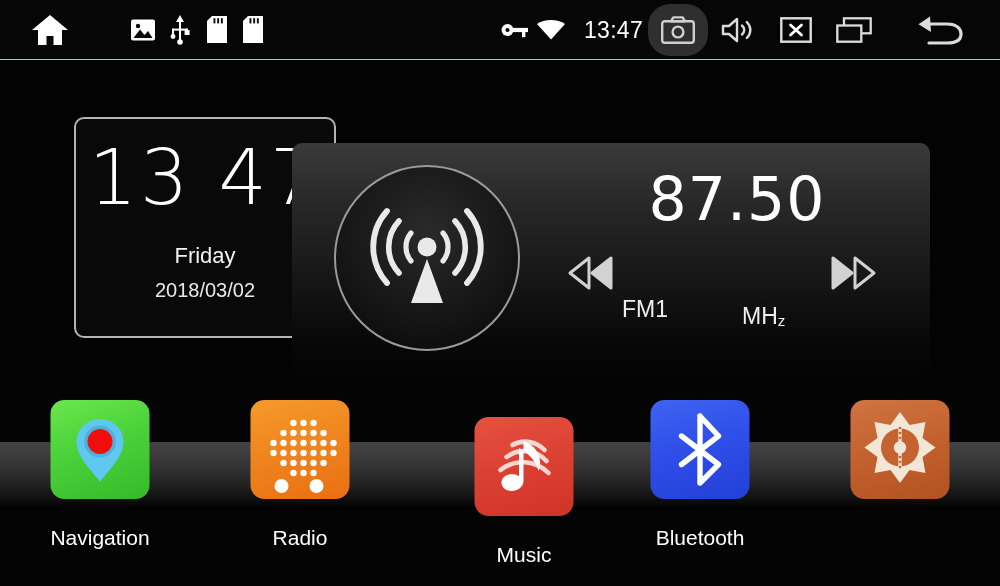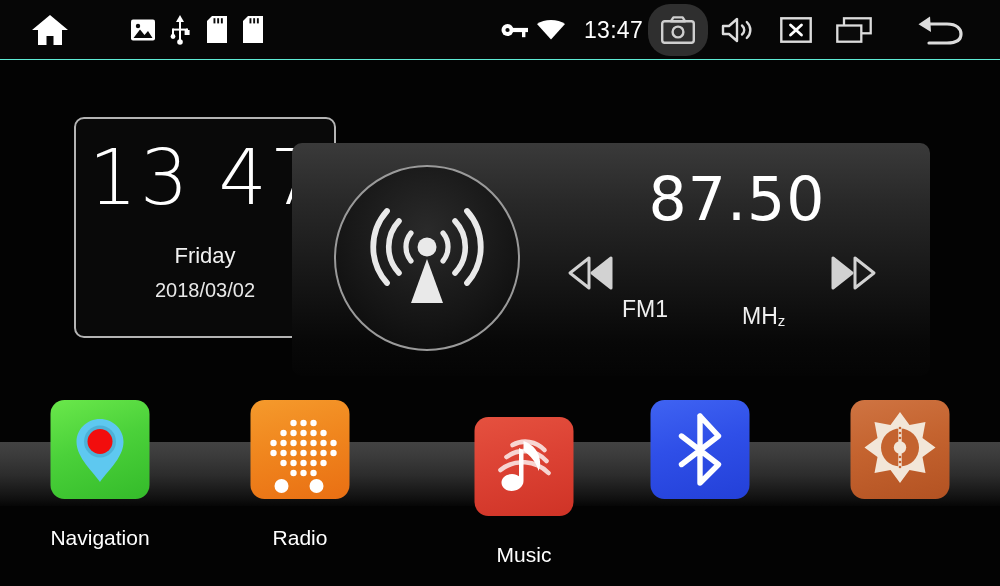--- a/index.html
+++ b/index.html
@@ -447,20 +447,21 @@
       </div>
       <div class="app-label">Music</div>
     </div>
 
     <div class="dock-item" style="left:600px;">
       <div class="app-icon ic-bt">
         <svg width="99" height="99" viewBox="0 0 99 99">
           <path d="M49.5 16 L49.5 83 L68 64.5 L31 36 M31 64.5 L68 36 L49.5 16" fill="none" stroke="#ffffff" stroke-width="5.4" stroke-linejoin="round" stroke-linecap="round"></path>
         </svg>
       </div>
+      <div class="app-label">Bluetooth</div>
     </div>
 
     <div class="dock-item" style="left:800px;">
       <div class="app-icon ic-set">
         <svg width="99" height="99" viewBox="0 0 99 99">
           <path d="M49.5 12 L59 25 L75 22 L72 38 L85 47.5 L72 57 L75 73 L59 70 L49.5 83 L40 70 L24 73 L27 57 L14 47.5 L27 38 L24 22 L40 25 Z" fill="#f2e6d8"></path>
           <circle cx="49.5" cy="47.5" r="19" fill="#c4632f"></circle>
           <circle cx="49.5" cy="47.5" r="6.2" fill="#f2e6d8"></circle>
           <rect x="47.8" y="24" width="3.4" height="18" fill="#f2e6d8"></rect>
           <rect x="47.8" y="53" width="3.4" height="18" fill="#f2e6d8"></rect>

